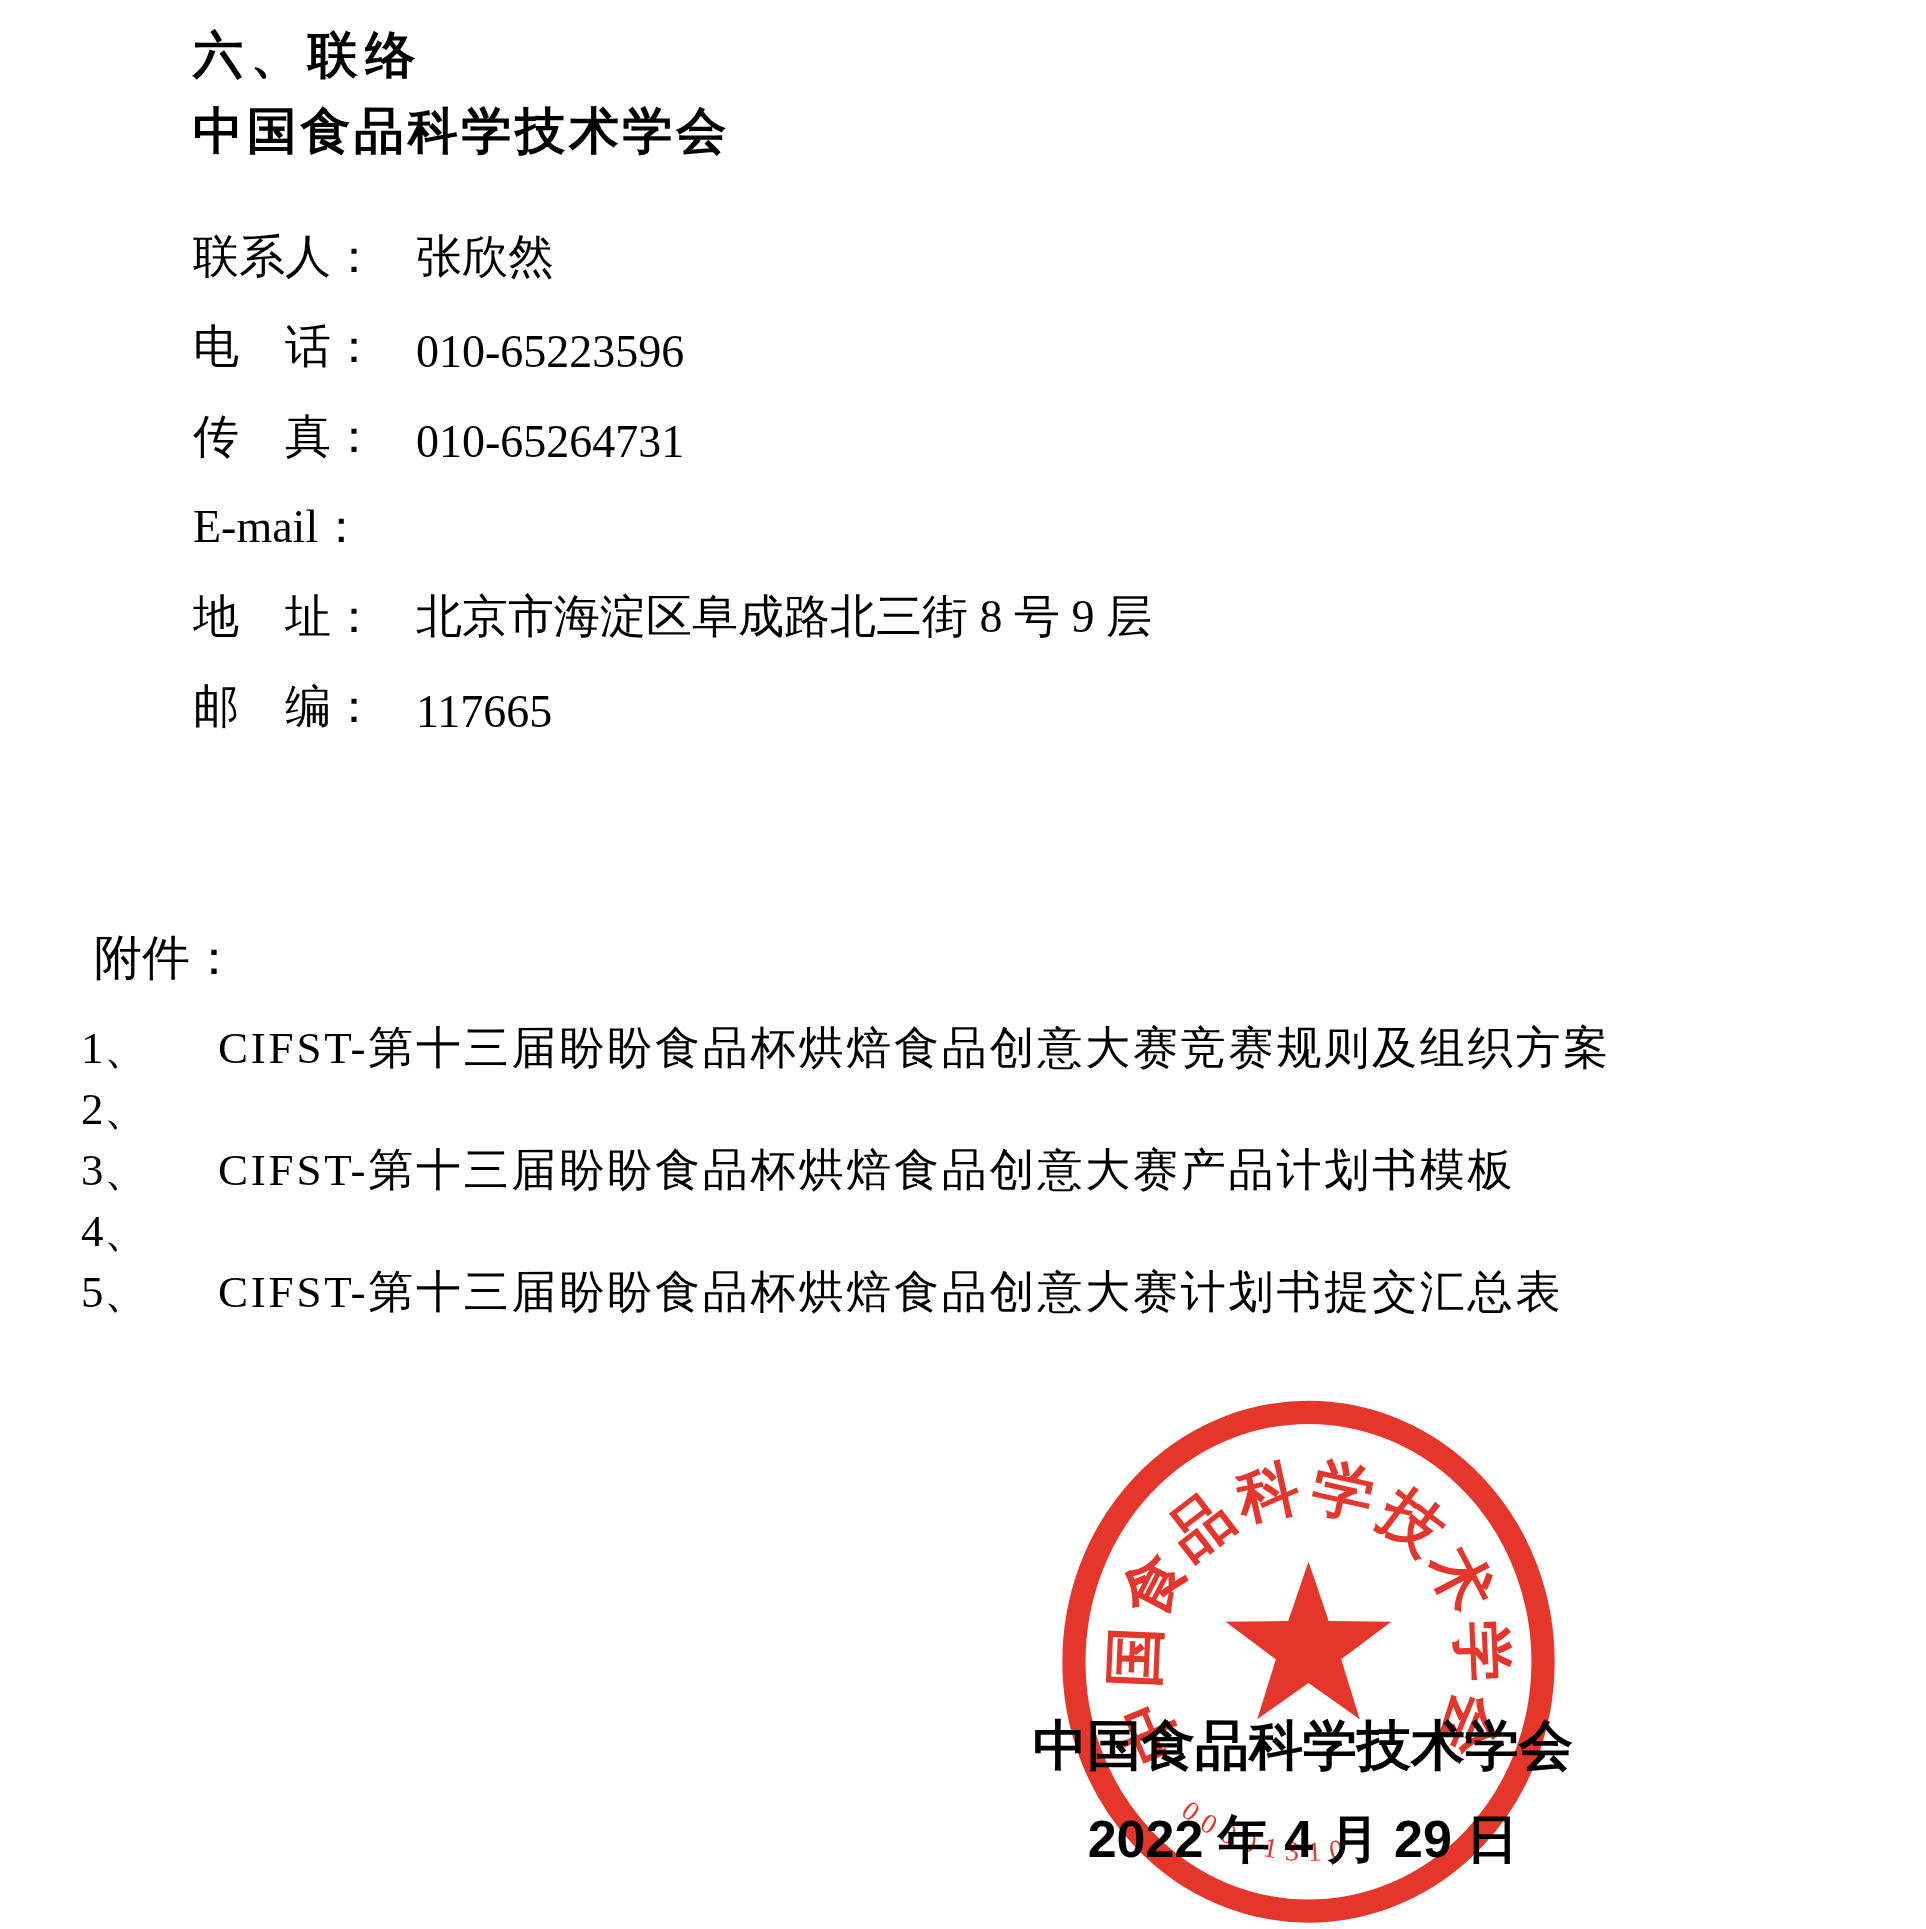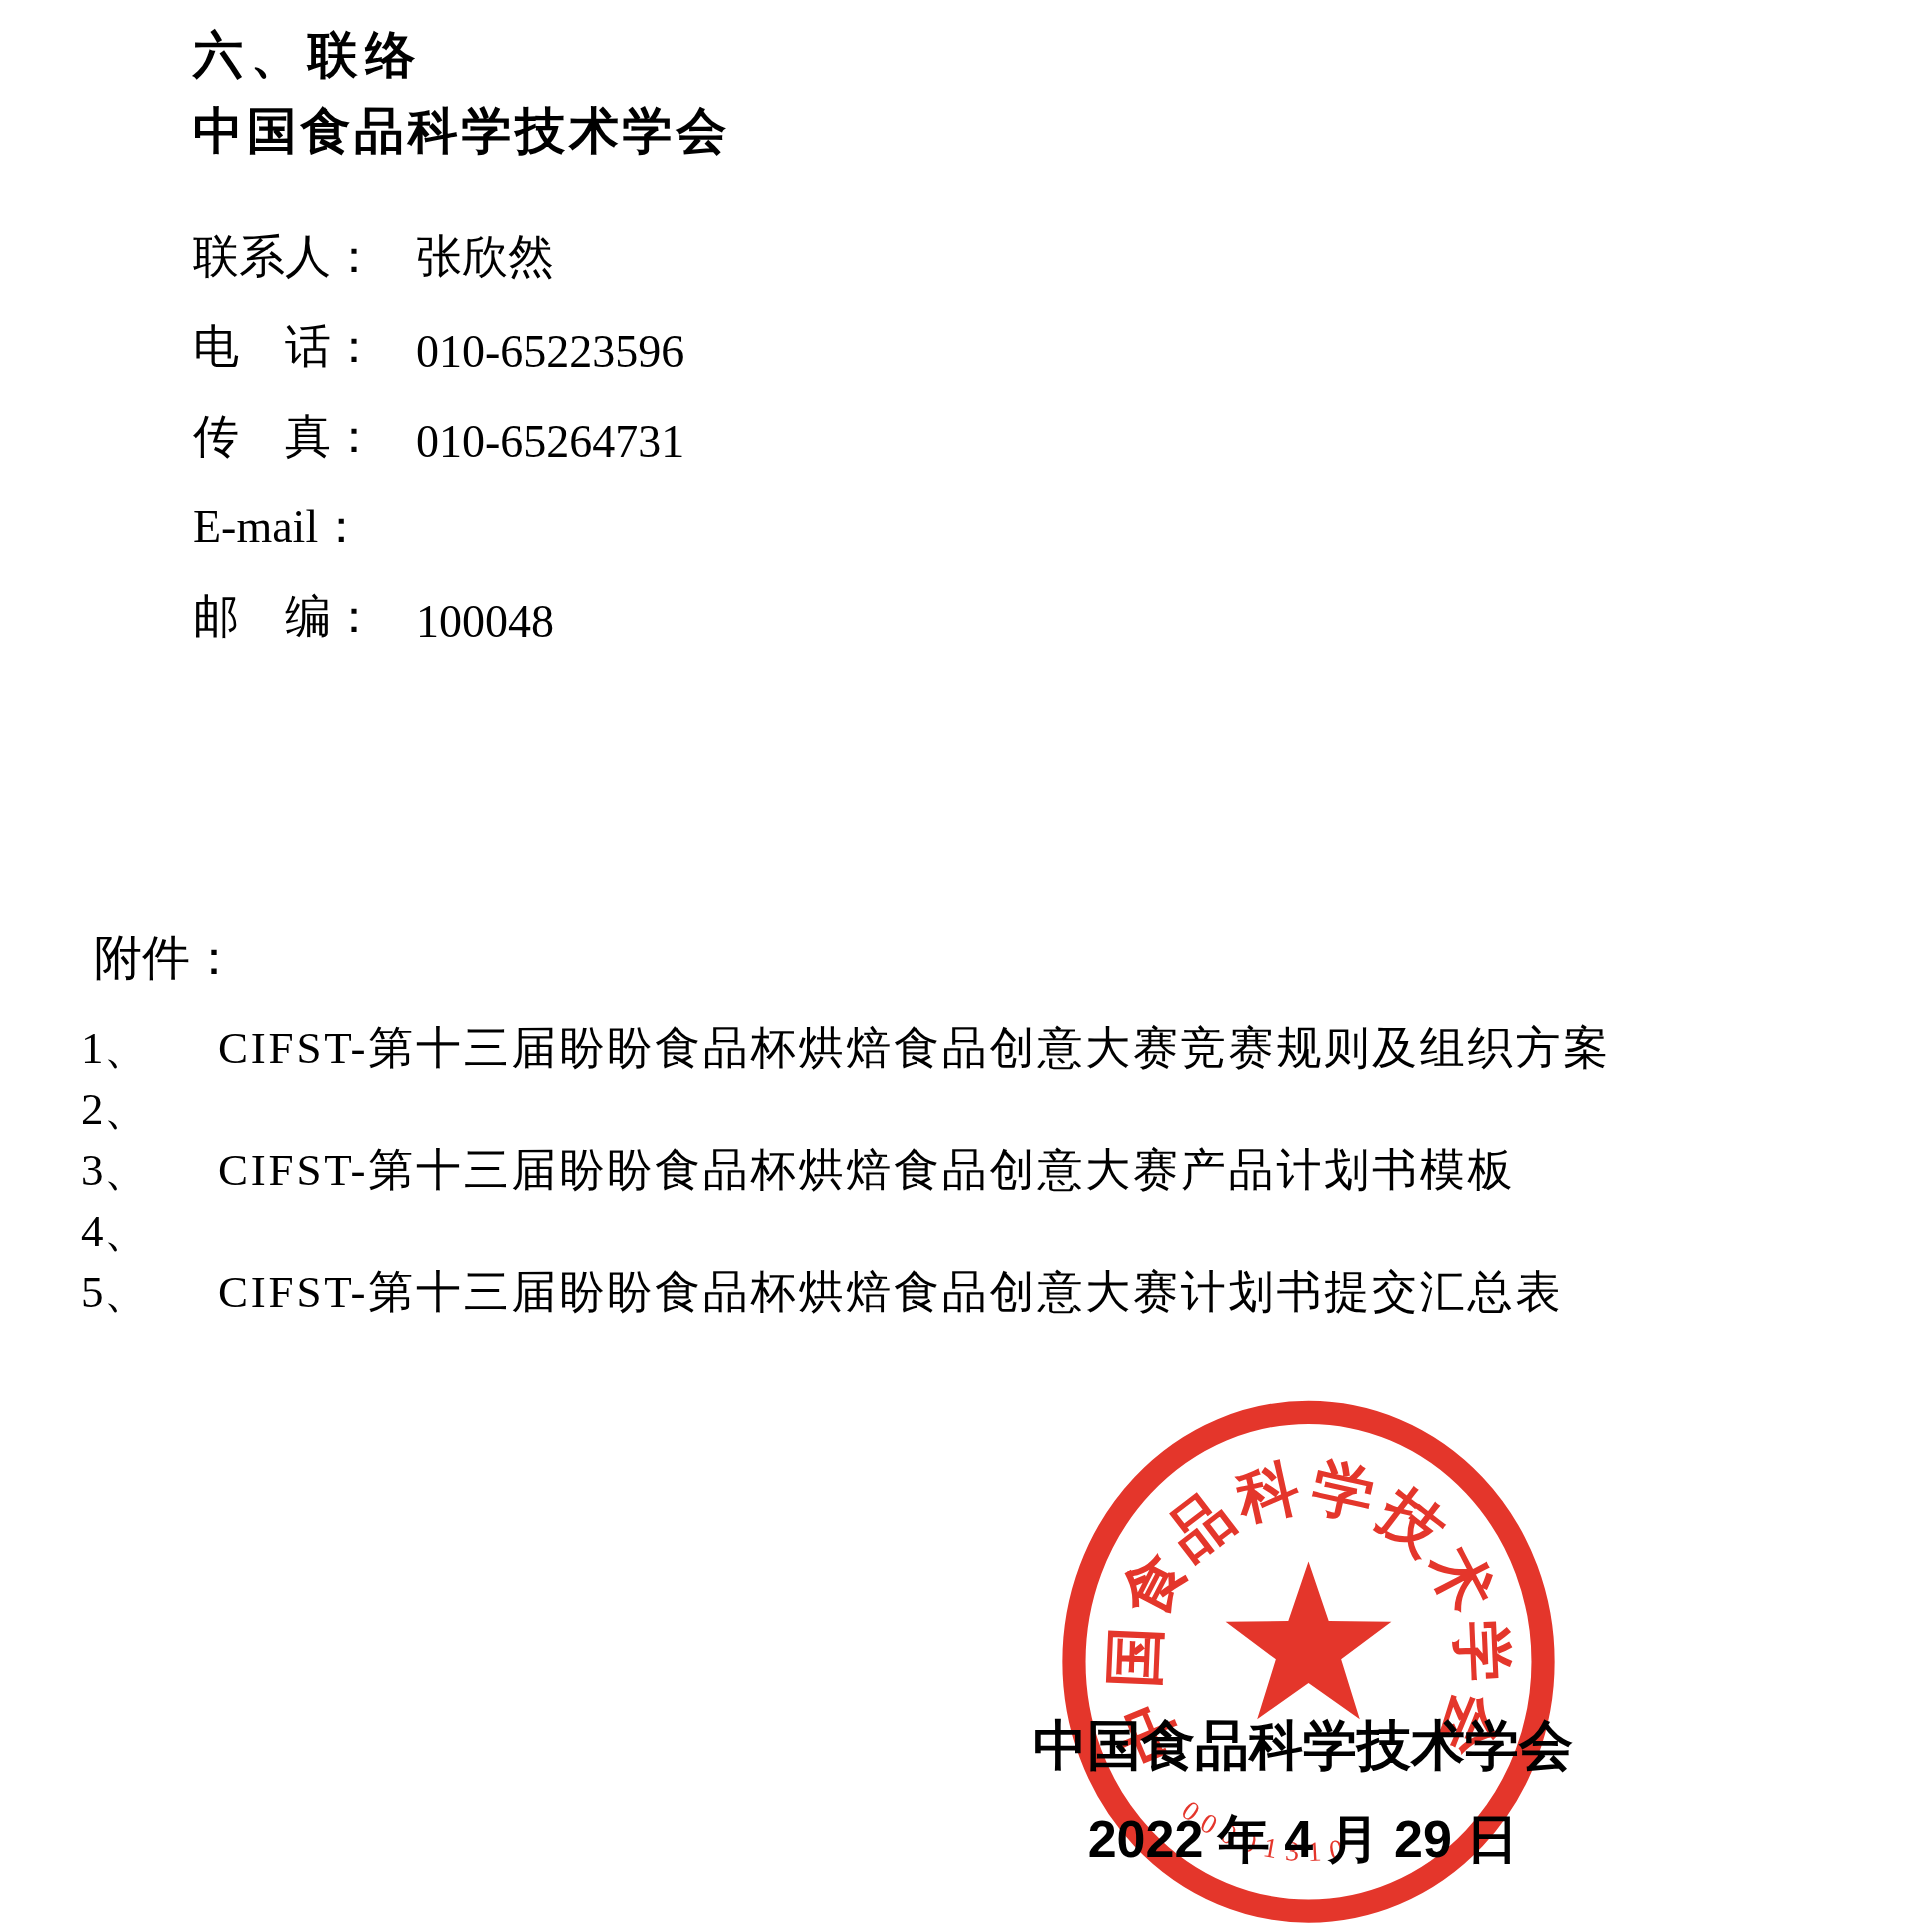--- a/index.html
+++ b/index.html
@@ -143,22 +143,26 @@
       <span class="contact-value">010-65223596</span>
     </div>
     <div class="contact-row">
       <span class="contact-label">传　真：</span>
       <span class="contact-value">010-65264731</span>
     </div>
     <div class="contact-row">
       <span class="contact-label">E-mail：</span>
     </div>
     <div class="contact-row">
+      <span class="contact-label">地　址：</span>
+      <span class="contact-value">北京市海淀区阜成路北三街 8 号 9 层</span>
+    </div>
+    <div class="contact-row">
       <span class="contact-label">邮　编：</span>
-      <span class="contact-value">100048</span>
+      <span class="contact-value">117665</span>
     </div>
   </div>
 
   <div class="attachments-heading">附件：</div>
 
   <div class="attachments-list">
     <div class="attachment-item">
       <span class="attachment-number">1、</span>
       <span class="attachment-text">CIFST-第十三届盼盼食品杯烘焙食品创意大赛竞赛规则及组织方案</span>
     </div>

